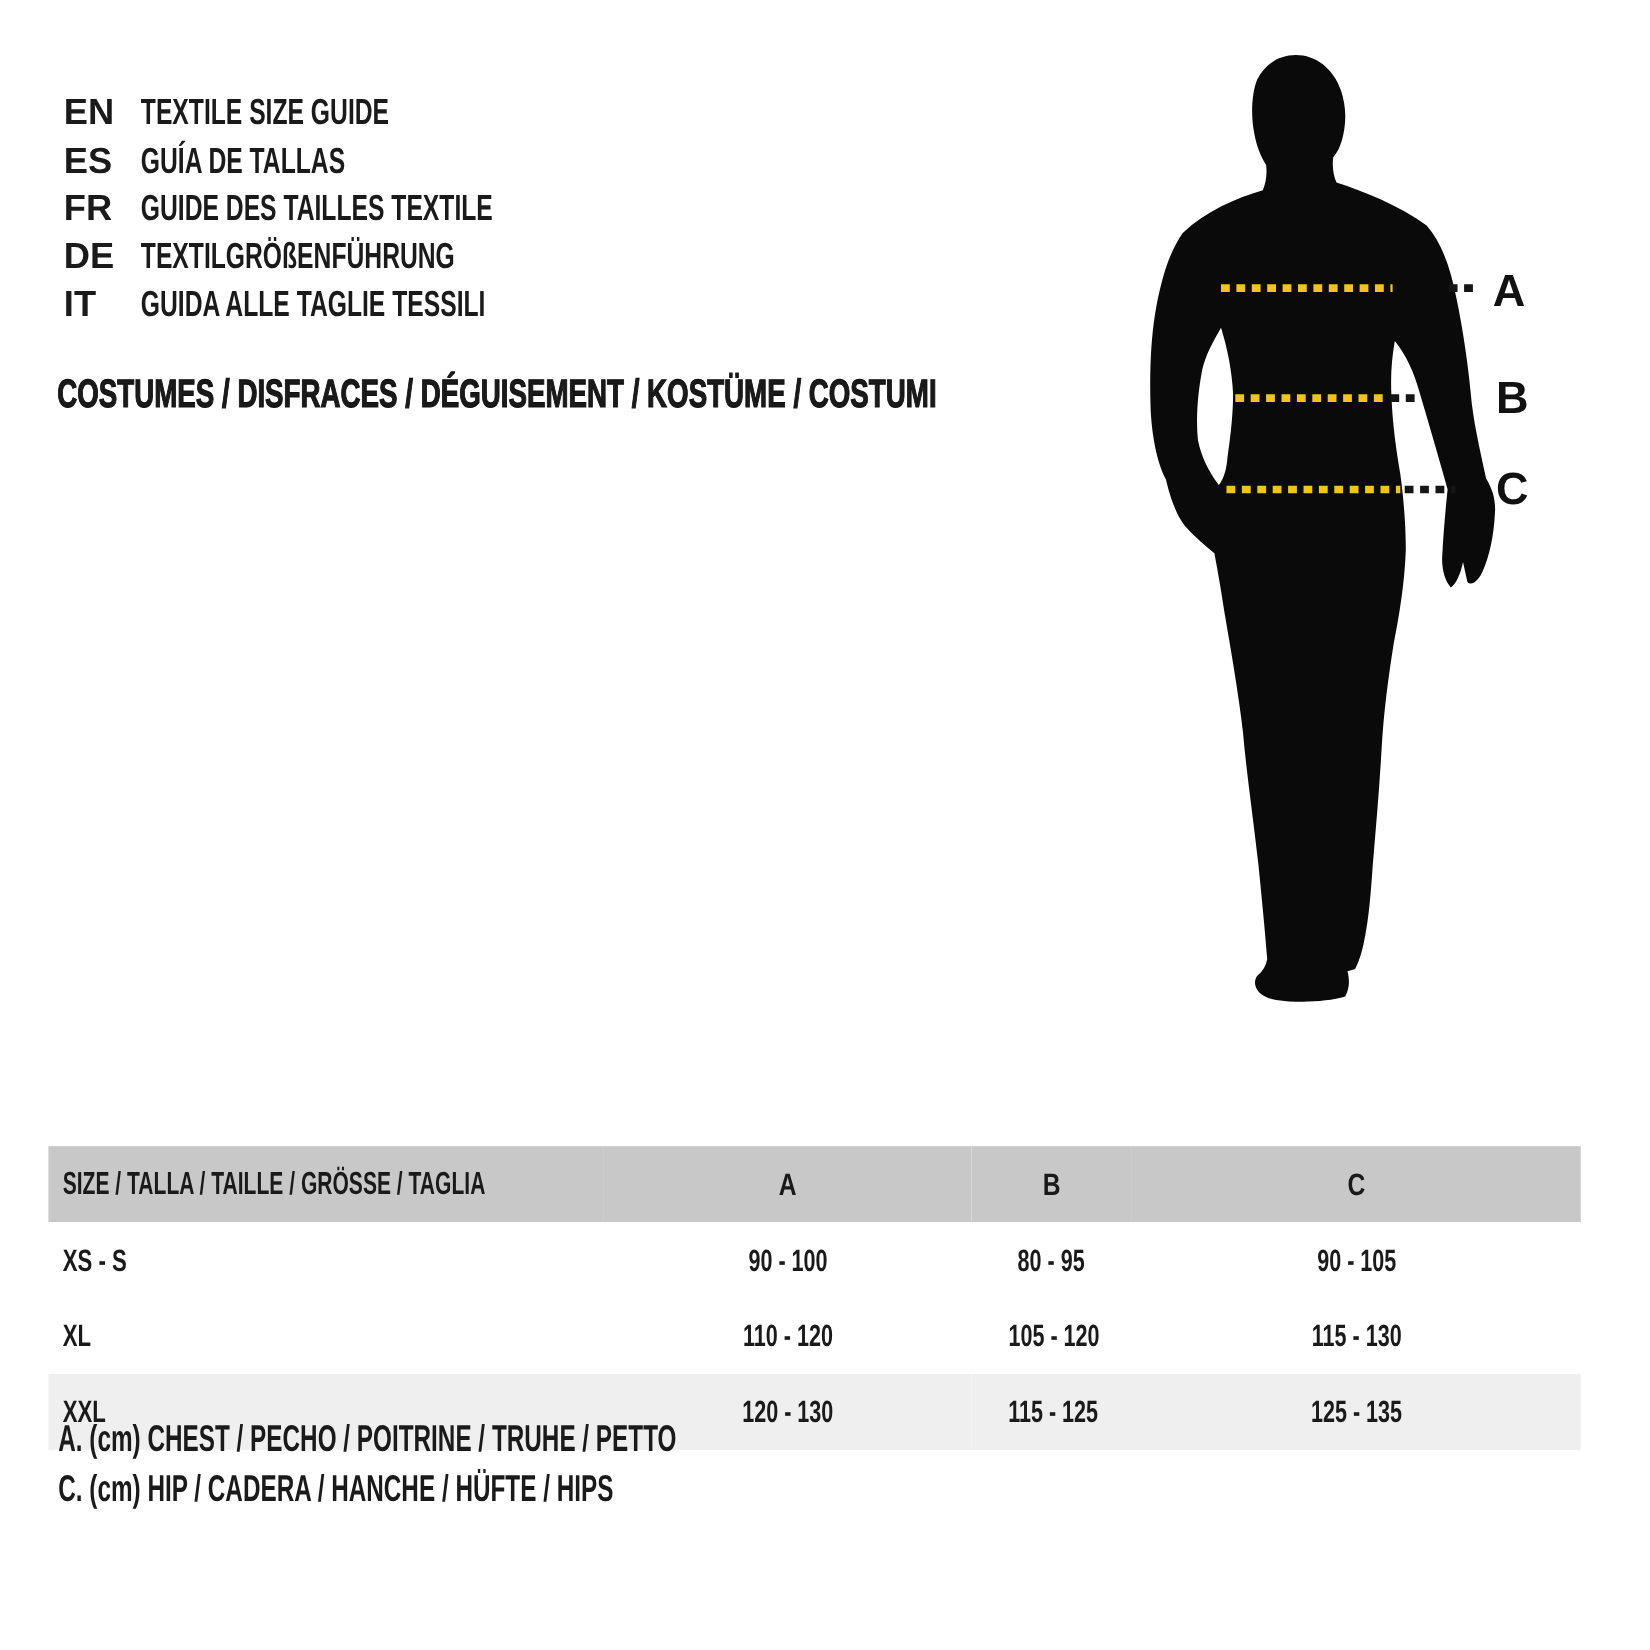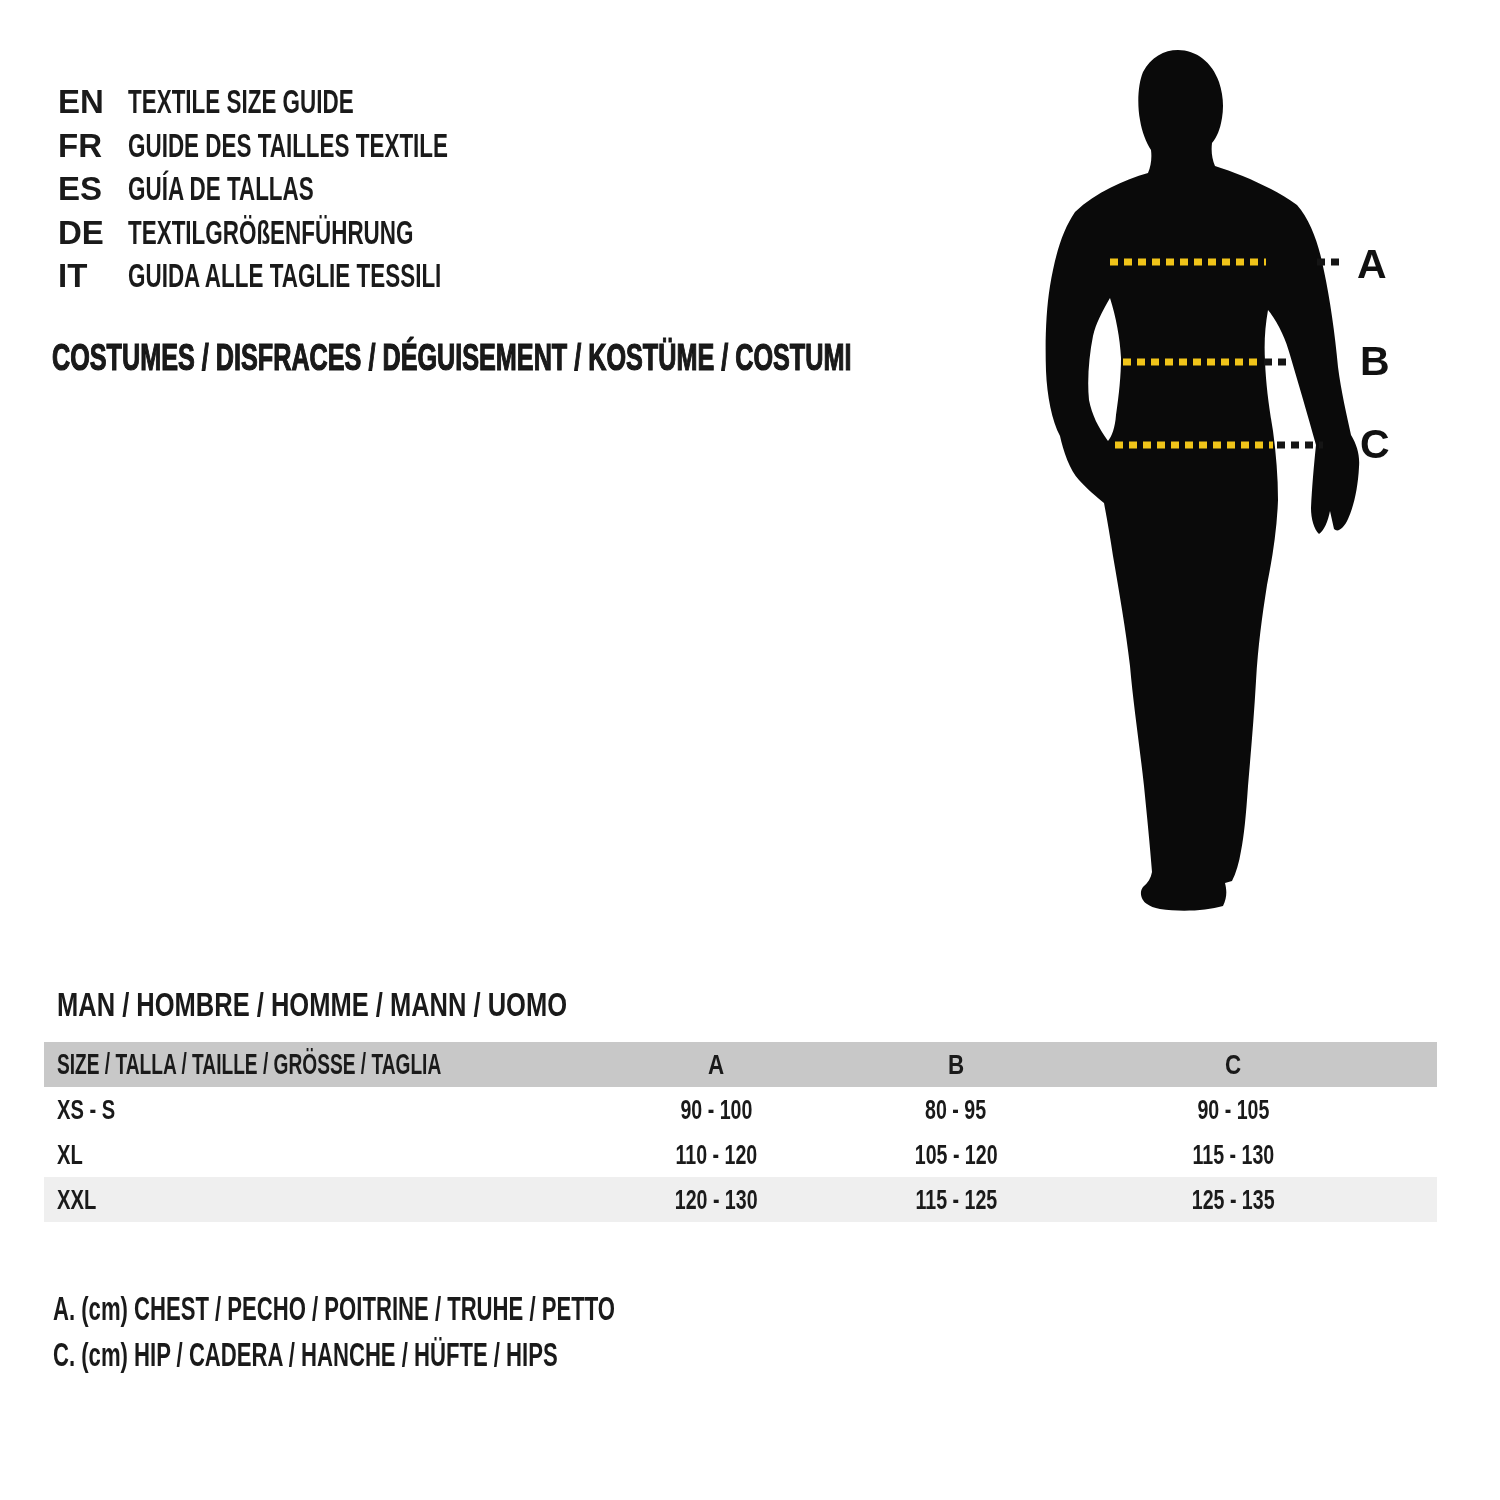--- a/index.html
+++ b/index.html
@@ -28,43 +28,43 @@
   .figure { position:absolute; left:1020px; top:40px; width:460px; height:920px; }
   .figure text { font-family:"Liberation Sans", sans-serif; font-weight:700; font-size:41px; fill:#111; }
 
   
   .man-title { position:absolute; left:57px; top:984px; font-size:34px; font-weight:700; line-height:40px; }
   table.size-table {
     position:absolute; left:44px; top:1042px; width:1393px;
     border-collapse:collapse; table-layout:fixed;
     font-size:28px; font-weight:700; color:#1a1a1a;
   }
-  table.size-table td { height:37px; padding:4px; text-align:center; vertical-align:middle; overflow:hidden; }
+  table.size-table td { height:37px; padding:16px; text-align:center; vertical-align:middle; overflow:hidden; }
   table.size-table td.lbl { text-align:left; padding-left:13px; }
   tr.hdr  { background:#c8c8c8; }
   tr.odd  { background:#efefef; }
 
   
   .notes { position:absolute; left:53px; top:1285px; font-size:34px; font-weight:700; }
   .note-line { height:46px; line-height:46px; }
 </style>
 </head>
 <body>
 
 <div class="page">
 
   <div class="langs">
     <div class="lang-row">
       <span class="lang-code">EN</span><span class="cx" style="--sx:.68">TEXTILE SIZE GUIDE</span>
     </div>
     <div class="lang-row">
-      <span class="lang-code">FR</span><span class="cx" style="--sx:.68">GUIDE DES TAILLES TEXTILE</span>
+      <span class="lang-code">ES</span><span class="cx" style="--sx:.68">GUÍA DE TALLAS</span>
     </div>
     <div class="lang-row">
-      <span class="lang-code">ES</span><span class="cx" style="--sx:.68">GUÍA DE TALLAS</span>
+      <span class="lang-code">FR</span><span class="cx" style="--sx:.68">GUIDE DES TAILLES TEXTILE</span>
     </div>
     <div class="lang-row">
       <span class="lang-code">DE</span><span class="cx" style="--sx:.68">TEXTILGRÖßENFÜHRUNG</span>
     </div>
     <div class="lang-row">
       <span class="lang-code">IT</span><span class="cx" style="--sx:.68">GUIDA ALLE TAGLIE TESSILI</span>
     </div>
   </div>
 
   <div class="costumes">
@@ -139,23 +139,20 @@
       <line x1="244" y1="322" x2="272" y2="322" stroke="#151515" stroke-width="7" stroke-dasharray="8 6"></line>
       <text x="340" y="335">B</text>
     </g>
     <g>
       <line x1="95" y1="405" x2="253" y2="405" stroke="#f0c419" stroke-width="7" stroke-dasharray="8 6"></line>
       <line x1="257" y1="405" x2="303" y2="405" stroke="#151515" stroke-width="7" stroke-dasharray="8 6"></line>
       <text x="340" y="418">C</text>
     </g>
   </svg>
 
-  <div class="man-title">
-    <span class="cx" style="--sx:.75">MAN / HOMBRE / HOMME / MANN / UOMO</span>
-  </div>
 
   <table class="size-table">
     <colgroup>
       <col style="width:505px">
         <col style="width:334px">
         <col style="width:146px">
         <col style="width:408px">
     </colgroup>
     <tbody>
         <tr class="hdr">

